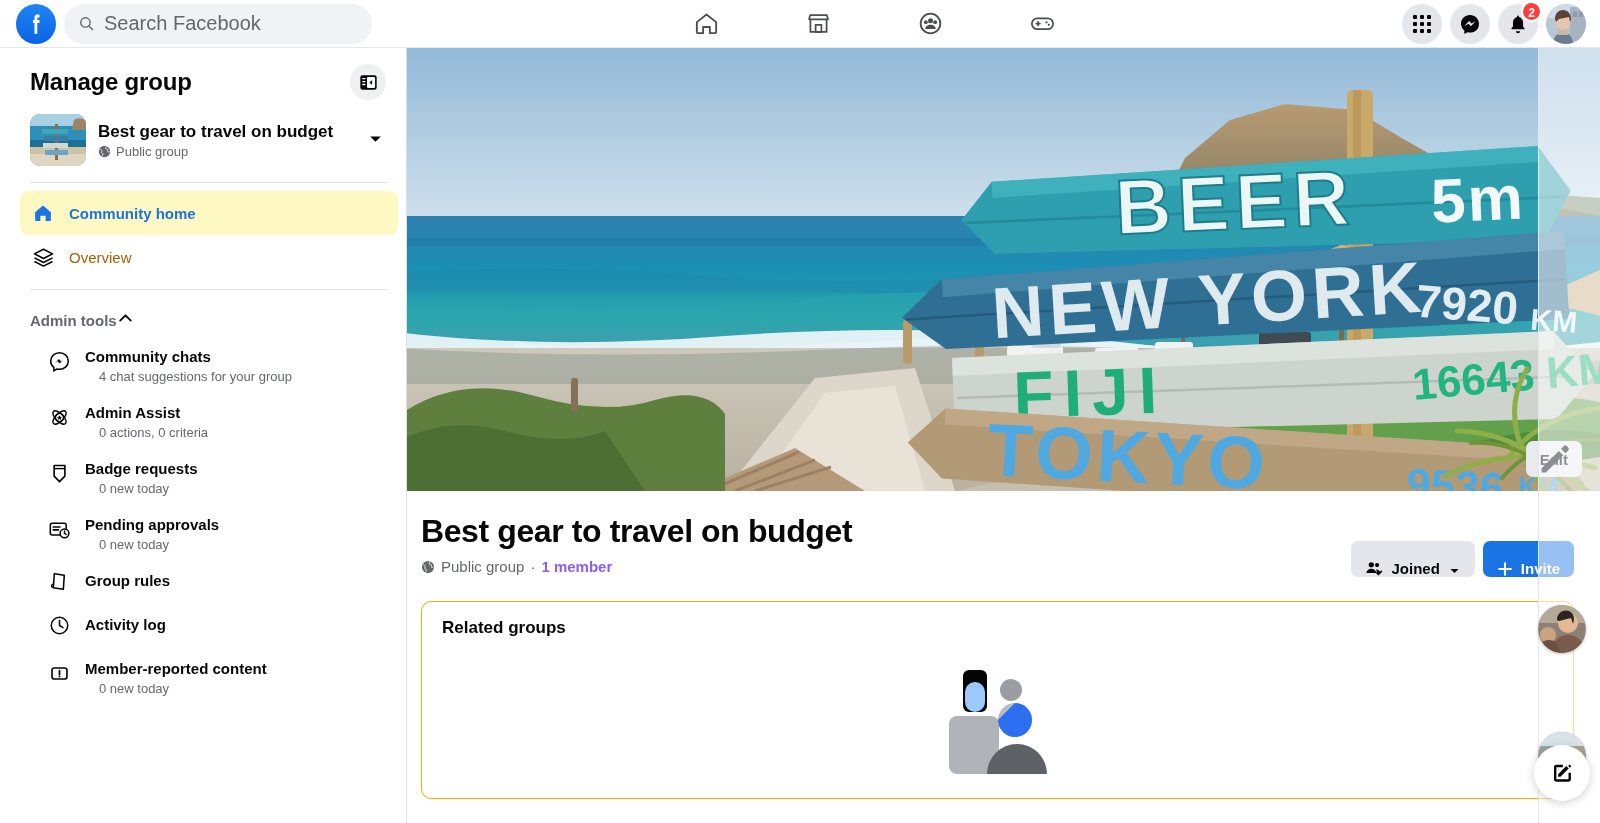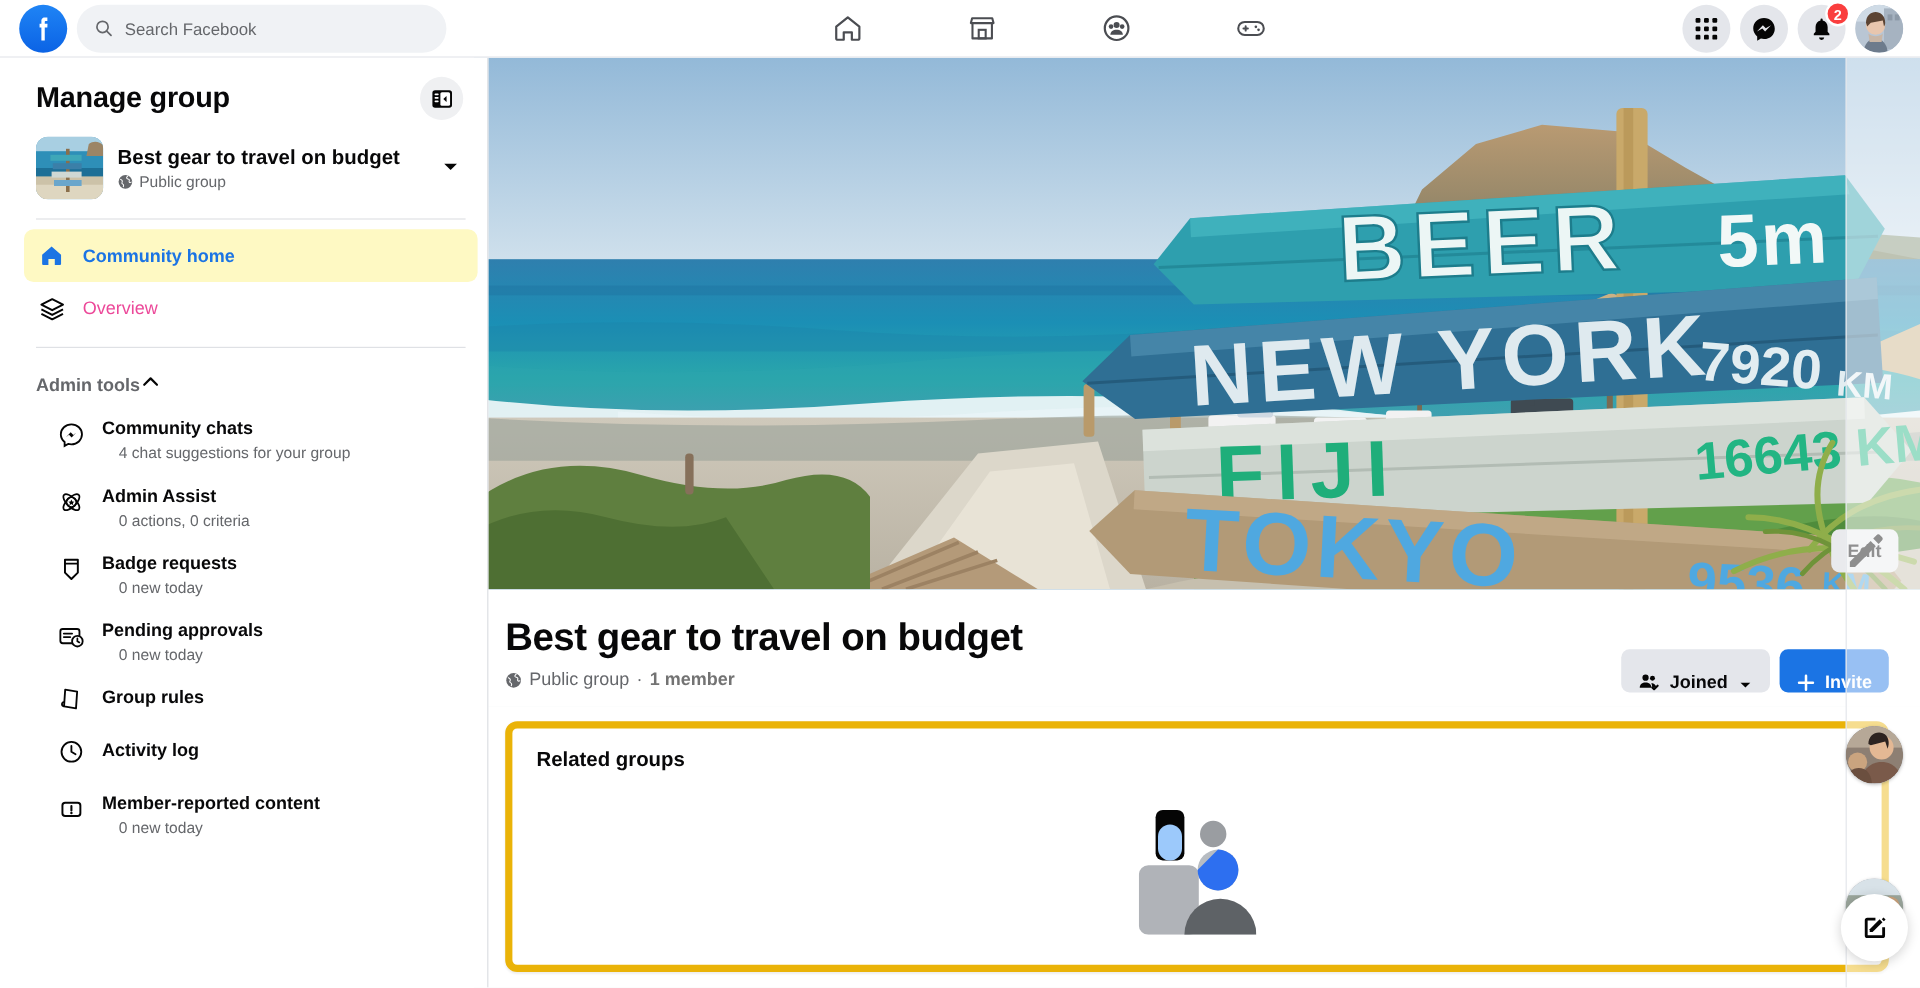--- a/index.html
+++ b/index.html
@@ -26,21 +26,21 @@
     width: 40px; height: 40px; border-radius: 50%;
     background: linear-gradient(180deg,#1f84f5 0%,#0b63e5 100%);
     display: flex; align-items: center; justify-content: center;
     flex: 0 0 40px;
   }
   .search-box {
     height: 40px; width: 308px; border-radius: 20px;
     background: #f0f2f5; display: flex; align-items: center;
     gap: 9px; padding: 0 14px;
   }
-  .search-box .ph { color: #65676b; font-size: 14px; }
+  .search-box .ph { color: #65676b; font-size: 20px; }
 
   .tb-center { flex: 1; display: flex; align-items: center; justify-content: center; gap: 0; }
   .nav-tab {
     width: 112px; height: 48px;
     display: flex; align-items: center; justify-content: center;
     border-radius: 8px; cursor: pointer;
   }
 
   .tb-right { width: 252px; display: flex; align-items: center; justify-content: flex-end; gap: 8px; padding-right: 14px; }
   .circ-btn {
@@ -96,21 +96,21 @@
   .sb-divider { height: 1px; background: #dfe1e5; margin: 2px 18px 8px 18px; }
 
   .nav-list { padding: 0 8px; }
   .nav-item {
     display: flex; align-items: center; gap: 13px;
     height: 44px; padding: 0 10px; border-radius: 8px;
     cursor: pointer;
   }
   .nav-item.active { background: #fef9c3; }
   .nav-item.active .nav-label { color: #1b74e4; font-weight: 600; }
-  .nav-label { font-size: 15px; color: #ec4899; }
+  .nav-label { font-size: 15px; color: #a16207; }
   .nav-ico { width: 26px; display: flex; align-items: center; justify-content: center; flex: 0 0 26px; }
 
   .section-head {
     display: flex; align-items: center; justify-content: flex-start;
     padding: 12px 18px 6px 18px;
   }
   .section-title { font-size: 15px; font-weight: 700; color: #65676b; }
 
   .tool-list { padding: 0 24px; }
   .tool-item {
@@ -138,37 +138,37 @@
     height: 36px; padding: 0 14px; border-radius: 7px;
     background: #e9eaed; border: none; cursor: pointer;
     display: flex; align-items: center; gap: 8px;
     font-size: 15px; font-weight: 600; color: #080809;
     font-family: "Liberation Sans", sans-serif;
   }
 
   .info-band { background: #fff; padding: 22px 26px 12px 26px; }
   .grp-title { font-size: 32px; font-weight: 700; letter-spacing: -.4px; }
   .grp-meta { display: flex; align-items: center; gap: 6px; margin-top: 8px; color: #65676b; font-size: 15px; }
-  .grp-meta b { color: #737373; font-weight: 600; }
+  .grp-meta b { color: #8b5cf6; font-weight: 600; }
 
   .info-row { display: flex; align-items: flex-start; }
   .info-left { flex: 1; }
   .info-actions { display: flex; align-items: center; gap: 8px; padding-top: 28px; }
   .btn {
     height: 36px; border-radius: 7px; border: none; cursor: pointer;
     display: flex; align-items: flex-end; gap: 8px;
     font-size: 15px; font-weight: 600; padding: 0 14px;
     font-family: "Liberation Sans", sans-serif;
   }
   .btn-grey { background: #e4e6eb; color: #080809; }
   .btn-blue { background: #1b74e4; color: #fff; }
 
   .content-pad { background: #fff; padding: 12px 26px 0 26px; height: 100%; }
   .card {
-    background: #fff; border: 6px solid #eab308; border-radius: 10px;
+    background: #fff; border: 1px solid #eab308; border-radius: 10px;
     box-shadow: 0 1px 2px rgba(0,0,0,.07);
     padding: 16px 20px 20px 20px;
   }
   .card-title { font-size: 17px; font-weight: 600; }
   .card-body { display: flex; align-items: center; justify-content: center; padding-top: 26px; }
 
   
   .chat-rail {
     position: absolute; right: 0; top: 48px;
     width: 62px; height: 775px;

